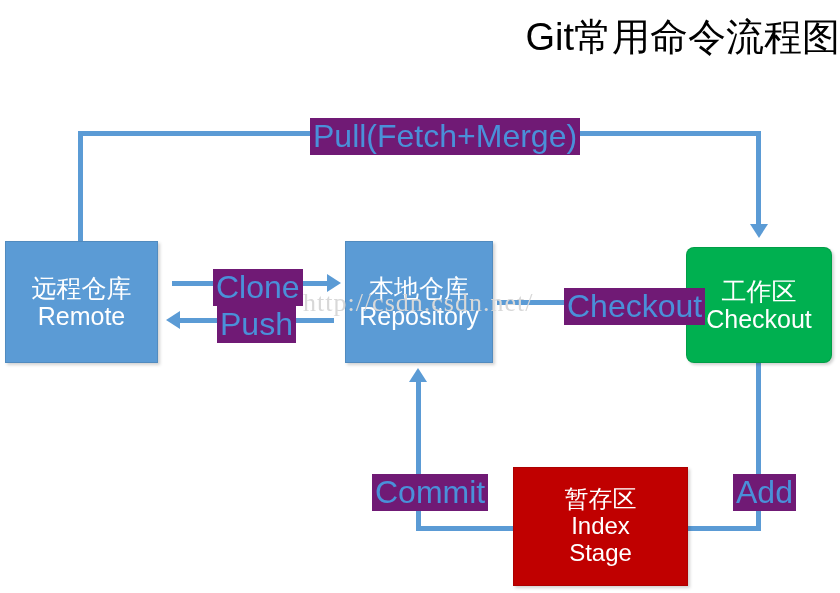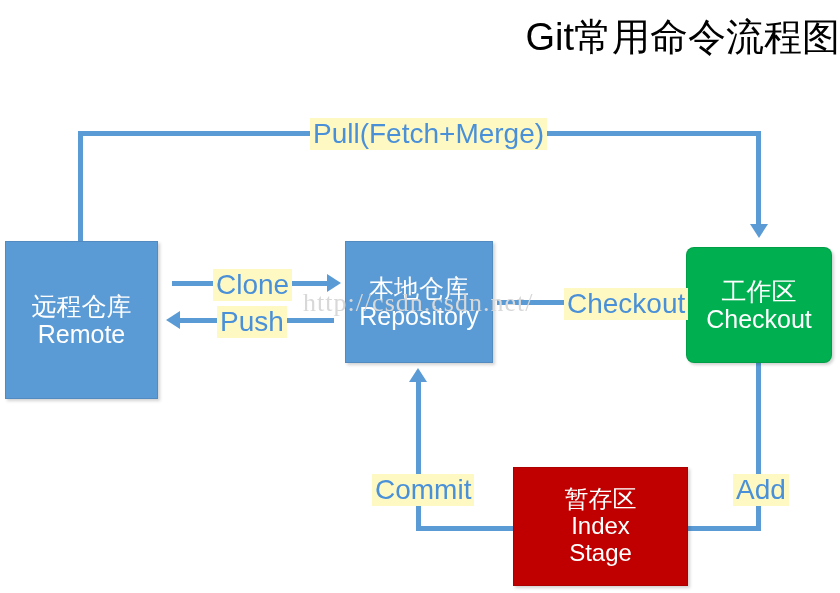--- a/index.html
+++ b/index.html
@@ -39,21 +39,21 @@
     line-height: 1.12;
     border: 1px solid rgba(0,0,0,0.10);
     box-shadow: 2px 2px 3px rgba(0,0,0,0.18);
     z-index: 4;
   }
   .node .ln {
     display: block;
     white-space: nowrap;
   }
   .node-remote {
-    left: 5px; top: 241px; width: 153px; height: 158px;
+    left: 5px; top: 241px; width: 153px; height: 122px;
     background: #5B9BD5;
     font-size: 25px;
   }
   .node-repository {
     left: 345px; top: 241px; width: 148px; height: 122px;
     background: #5B9BD5;
     font-size: 25px;
   }
   .node-workspace {
     left: 686px; top: 247px; width: 146px; height: 116px;
@@ -98,22 +98,22 @@
   }
   .arrow-d {
     border-left: 9px solid transparent;
     border-right: 9px solid transparent;
     border-top: 14px solid #5B9BD5;
   }
 
   .edge-label {
     position: absolute;
     color: #4A90D9;
-    background: #fef9c3;
-    font-size: 28px;
+    background: #701a75;
+    font-size: 32px;
     white-space: nowrap;
     z-index: 5;
     padding: 0 3px;
   }
 
   #watermark {
     position: absolute;
     left: 303px;
     top: 288px;
     font-family: "Liberation Serif", "DejaVu Serif", serif;

